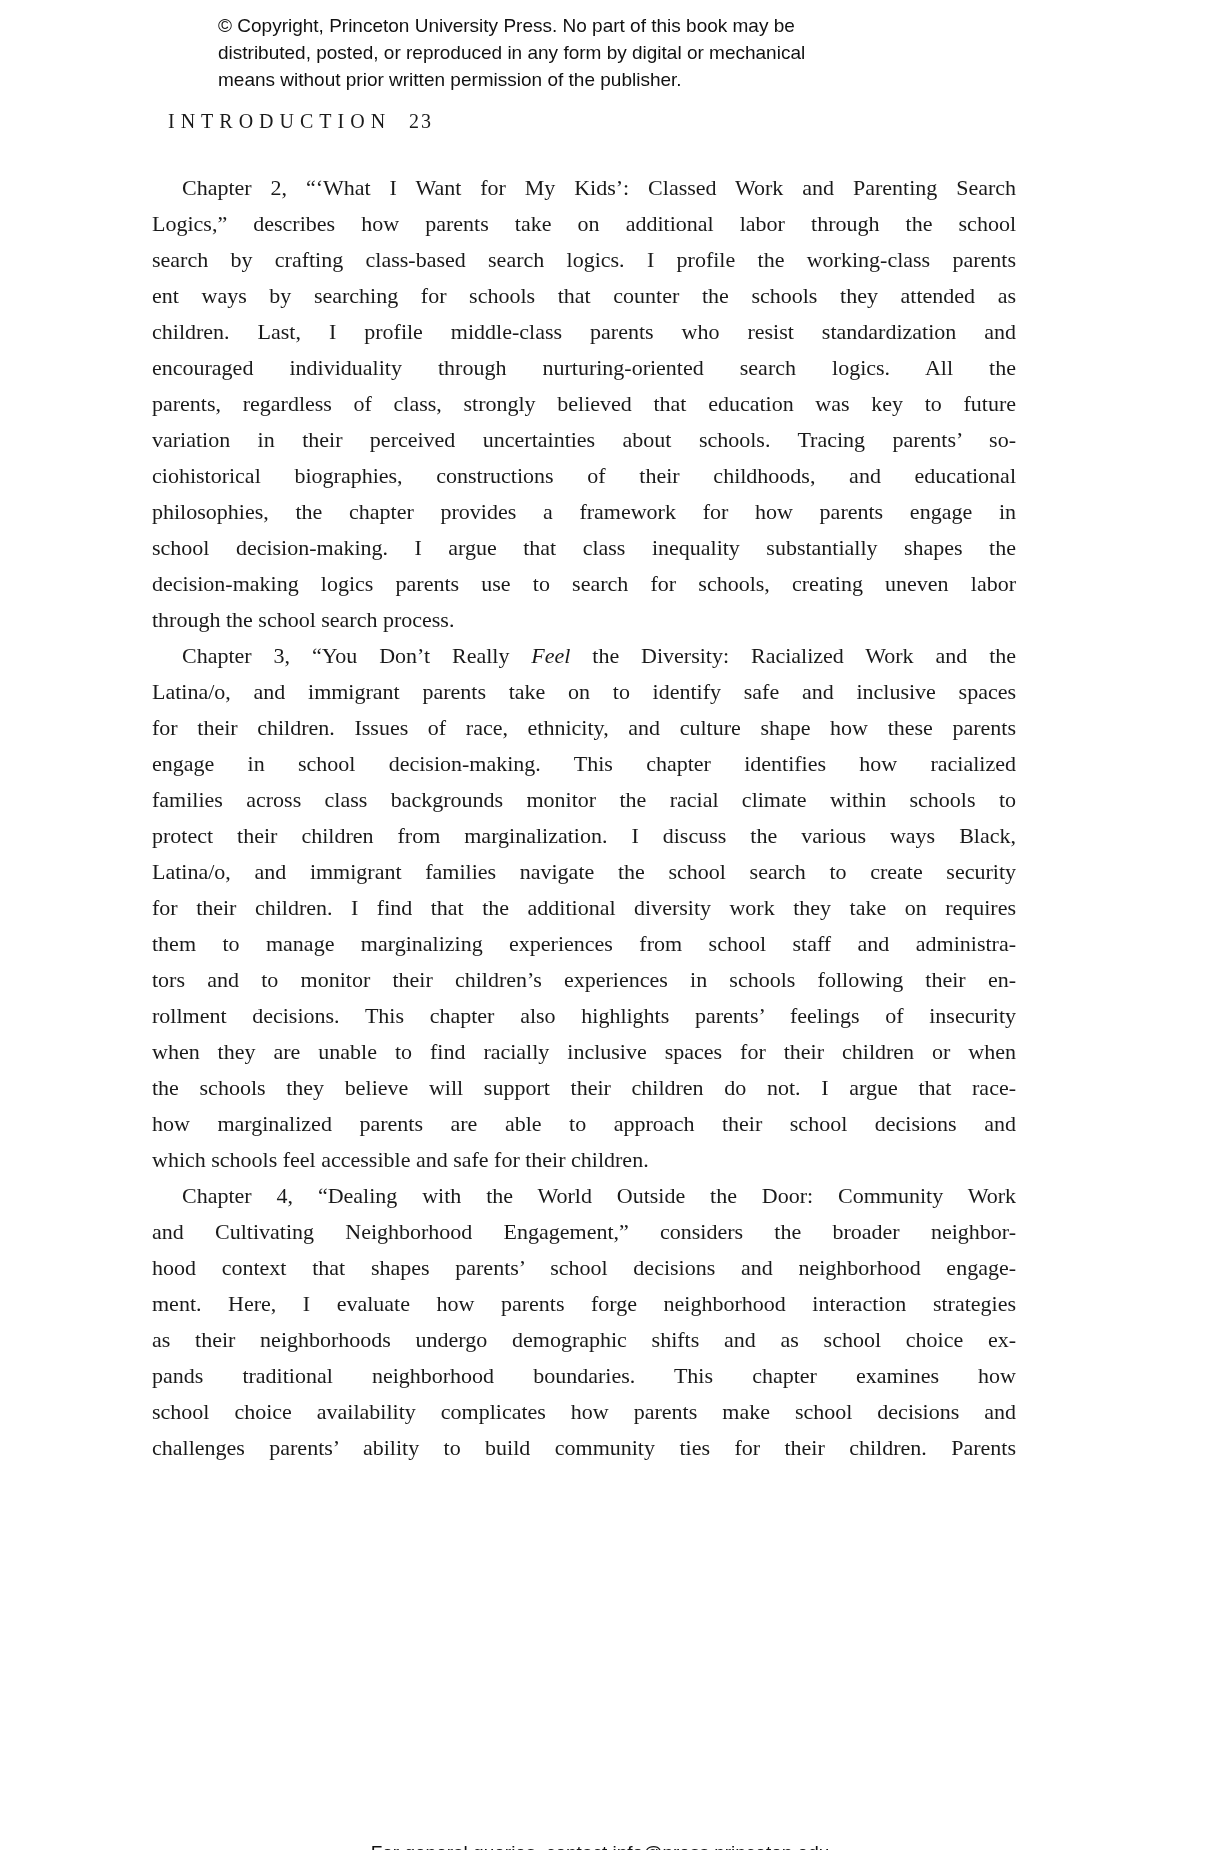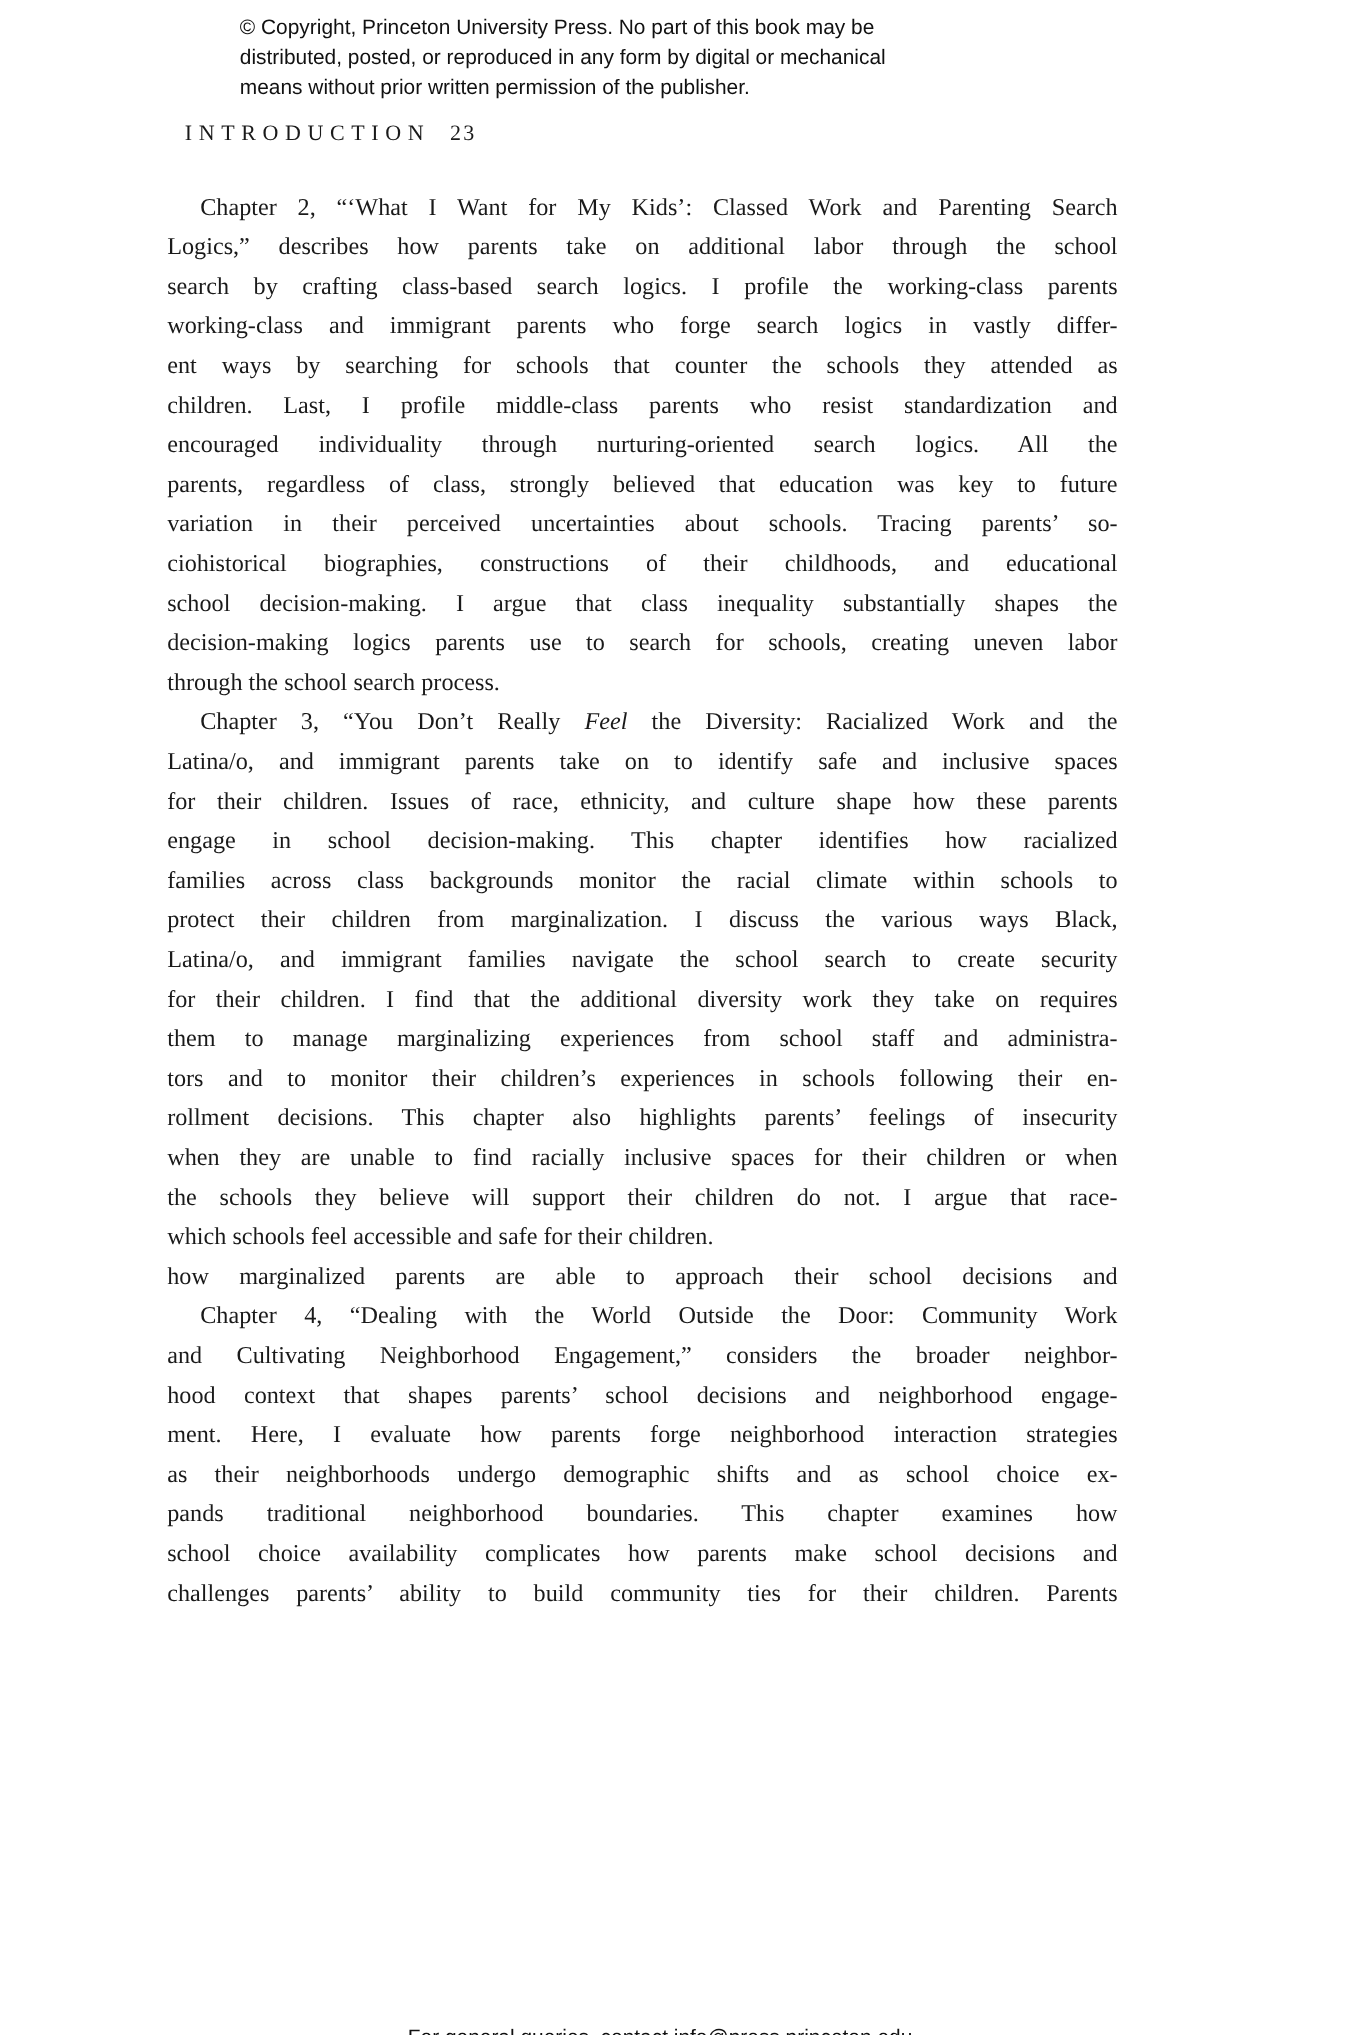--- a/index.html
+++ b/index.html
@@ -86,47 +86,47 @@
 
   <div class="running-header">
     <span class="hd-title">INTRODUCTION</span><span class="hd-page">23</span>
   </div>
 
   <div class="body-text">
       <div class="para">
         <div class="line first"><span>Chapter 2, “‘What I Want for My Kids’: Classed Work and Parenting Search</span></div>
         <div class="line"><span>Logics,” describes how parents take on additional labor through the school</span></div>
         <div class="line"><span>search by crafting class-based search logics. I profile the working-class parents</span></div>
-        <div class="line"><span>working-class and immigrant parents who forge search logics in vastly differ-</span></div>
         <div class="line"><span>ent ways by searching for schools that counter the schools they attended as</span></div>
         <div class="line"><span>children. Last, I profile middle-class parents who resist standardization and</span></div>
         <div class="line"><span>encouraged individuality through nurturing-oriented search logics. All the</span></div>
         <div class="line"><span>parents, regardless of class, strongly believed that education was key to future</span></div>
         <div class="line"><span>variation in their perceived uncertainties about schools. Tracing parents’ so-</span></div>
         <div class="line"><span>ciohistorical biographies, constructions of their childhoods, and educational</span></div>
+        <div class="line"><span>philosophies, the chapter provides a framework for how parents engage in</span></div>
         <div class="line"><span>school decision-making. I argue that class inequality substantially shapes the</span></div>
         <div class="line"><span>decision-making logics parents use to search for schools, creating uneven labor</span></div>
         <div class="line last"><span>through the school search process.</span></div>
       </div>
       <div class="para">
         <div class="line first"><span>Chapter 3, “You Don’t Really </span><i>Feel</i><span> the Diversity: Racialized Work and the</span></div>
         <div class="line"><span>Latina/o, and immigrant parents take on to identify safe and inclusive spaces</span></div>
         <div class="line"><span>for their children. Issues of race, ethnicity, and culture shape how these parents</span></div>
         <div class="line"><span>engage in school decision-making. This chapter identifies how racialized</span></div>
         <div class="line"><span>families across class backgrounds monitor the racial climate within schools to</span></div>
         <div class="line"><span>protect their children from marginalization. I discuss the various ways Black,</span></div>
         <div class="line"><span>Latina/o, and immigrant families navigate the school search to create security</span></div>
         <div class="line"><span>for their children. I find that the additional diversity work they take on requires</span></div>
         <div class="line"><span>them to manage marginalizing experiences from school staff and administra-</span></div>
         <div class="line"><span>tors and to monitor their children’s experiences in schools following their en-</span></div>
         <div class="line"><span>rollment decisions. This chapter also highlights parents’ feelings of insecurity</span></div>
         <div class="line"><span>when they are unable to find racially inclusive spaces for their children or when</span></div>
         <div class="line"><span>the schools they believe will support their children do not. I argue that race-</span></div>
+        <div class="line"><span>how marginalized parents are able to approach their school decisions and</span></div>
         <div class="line last"><span>which schools feel accessible and safe for their children.</span></div>
-        <div class="line"><span>how marginalized parents are able to approach their school decisions and</span></div>
       </div>
       <div class="para">
         <div class="line first"><span>Chapter 4, “Dealing with the World Outside the Door: Community Work</span></div>
         <div class="line"><span>and Cultivating Neighborhood Engagement,” considers the broader neighbor-</span></div>
         <div class="line"><span>hood context that shapes parents’ school decisions and neighborhood engage-</span></div>
         <div class="line"><span>ment. Here, I evaluate how parents forge neighborhood interaction strategies</span></div>
         <div class="line"><span>as their neighborhoods undergo demographic shifts and as school choice ex-</span></div>
         <div class="line"><span>pands traditional neighborhood boundaries. This chapter examines how</span></div>
         <div class="line"><span>school choice availability complicates how parents make school decisions and</span></div>
         <div class="line"><span>challenges parents’ ability to build community ties for their children. Parents</span></div>

